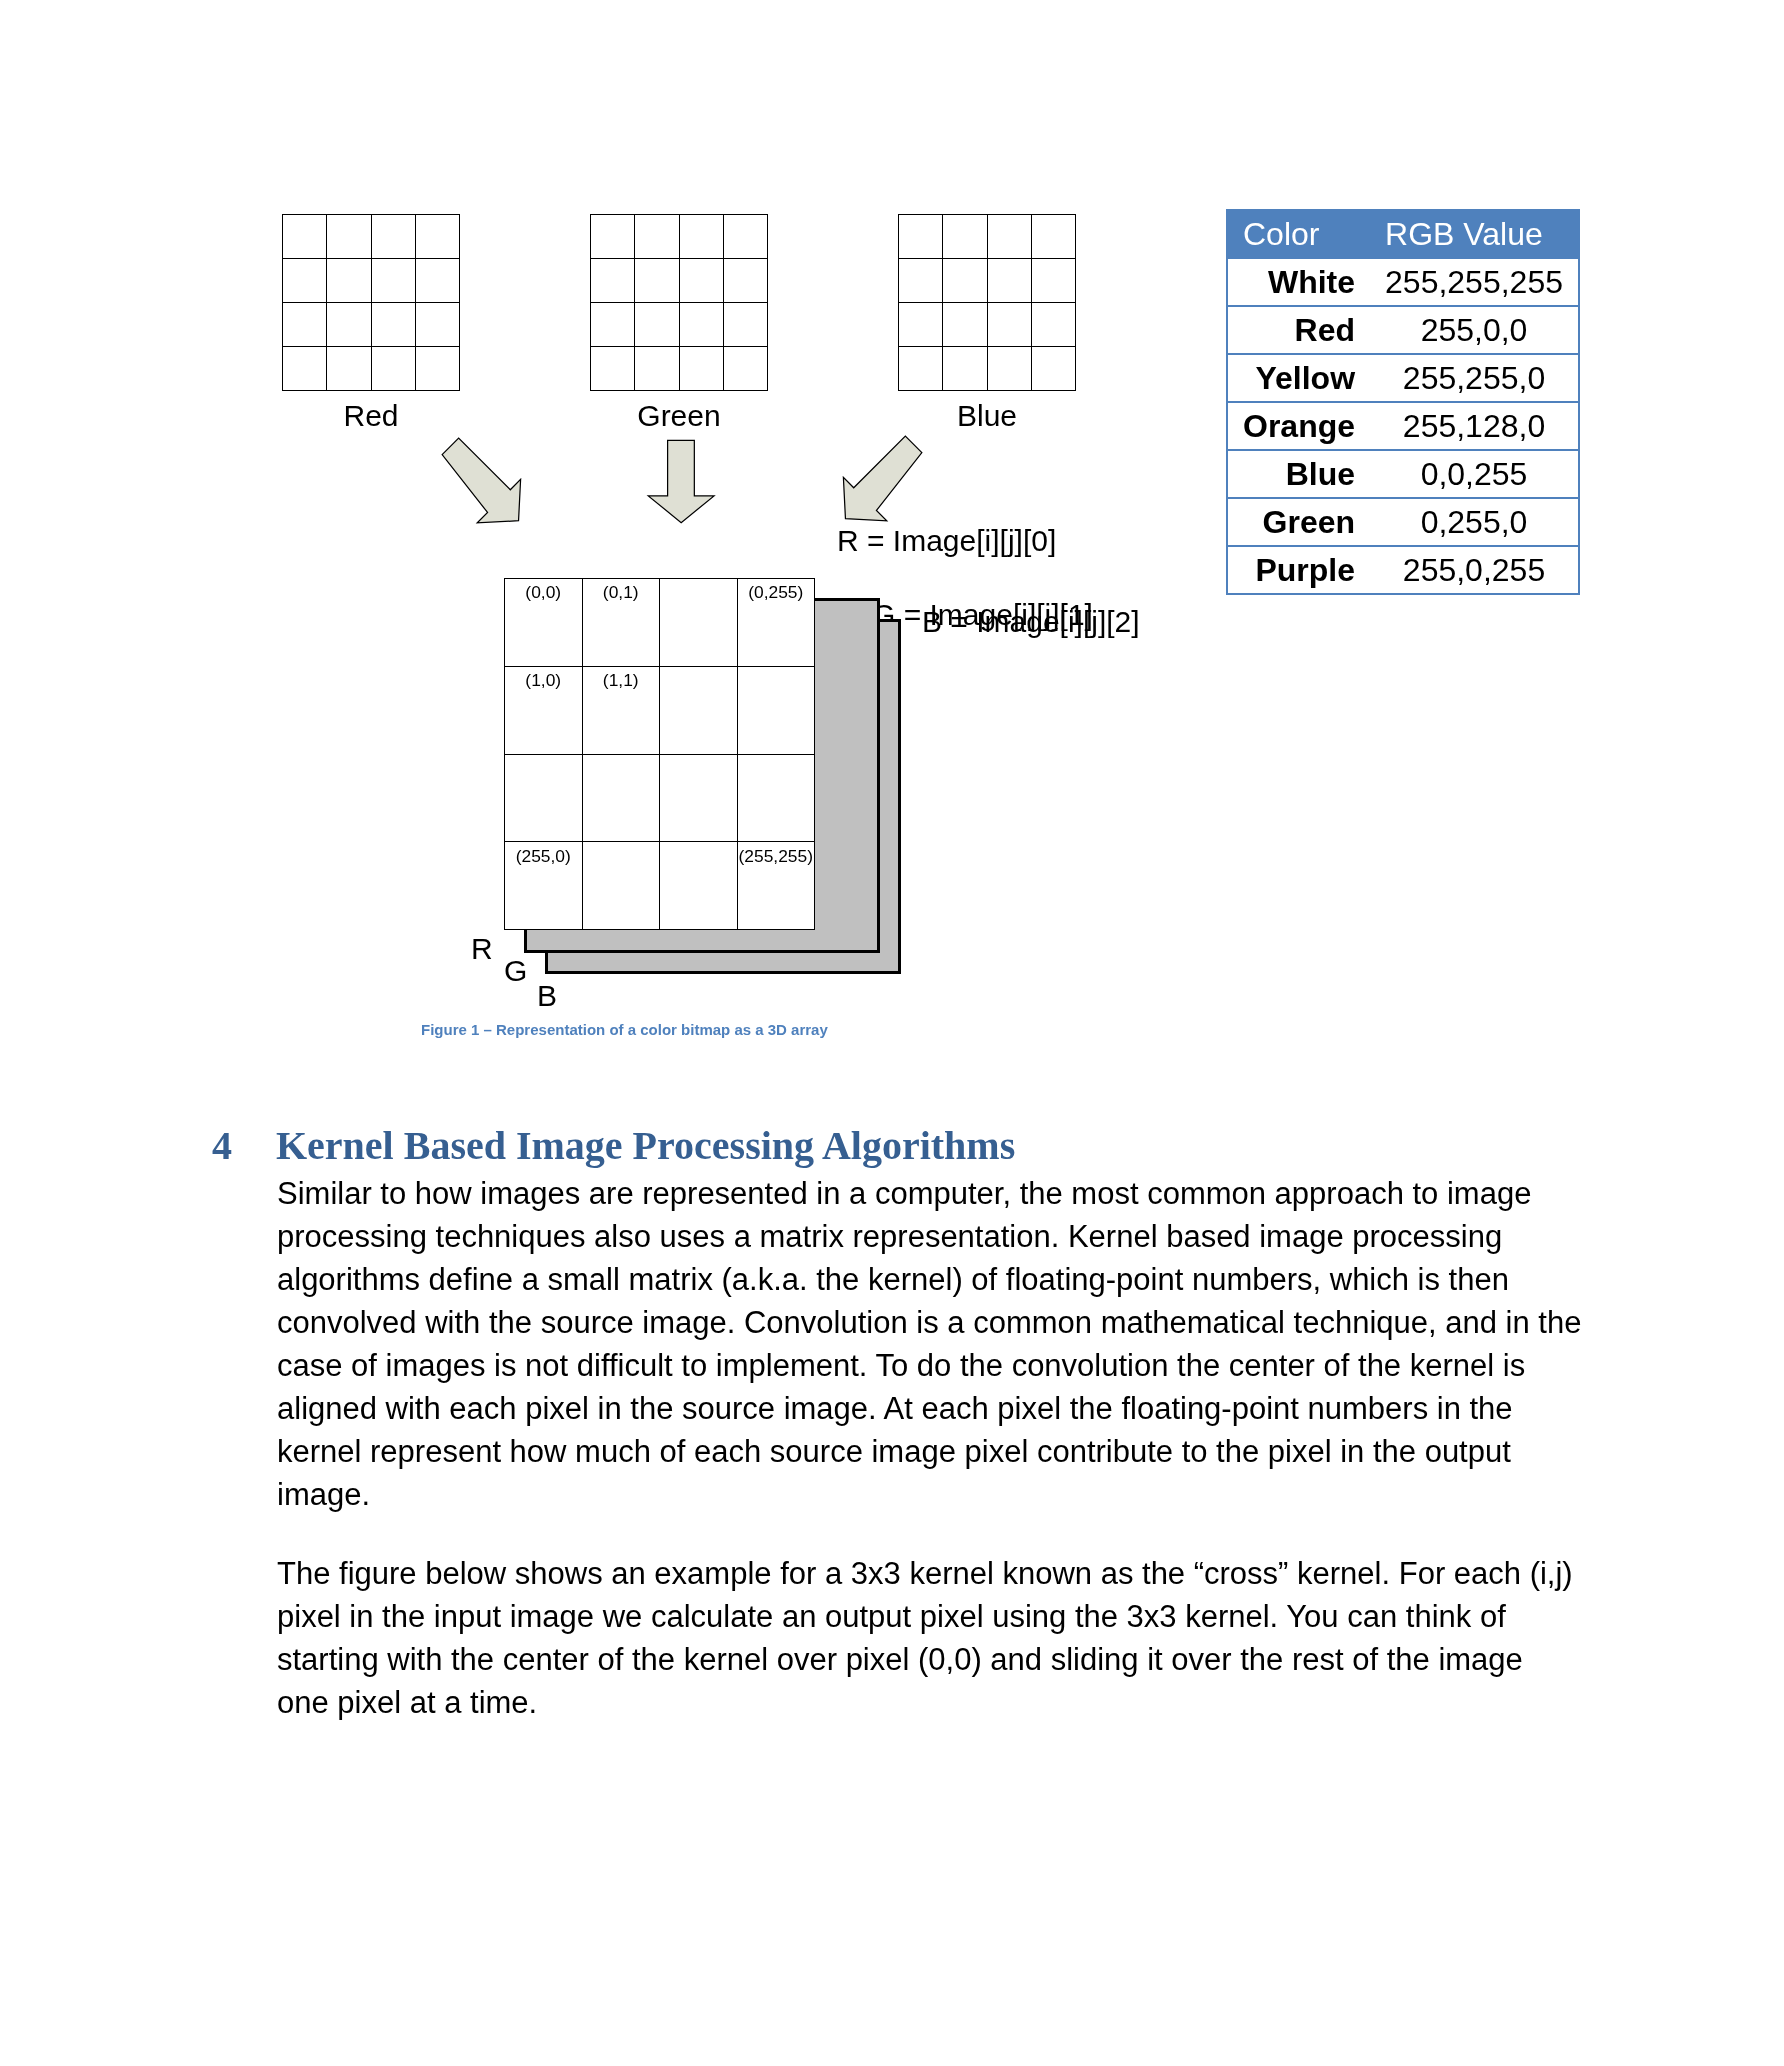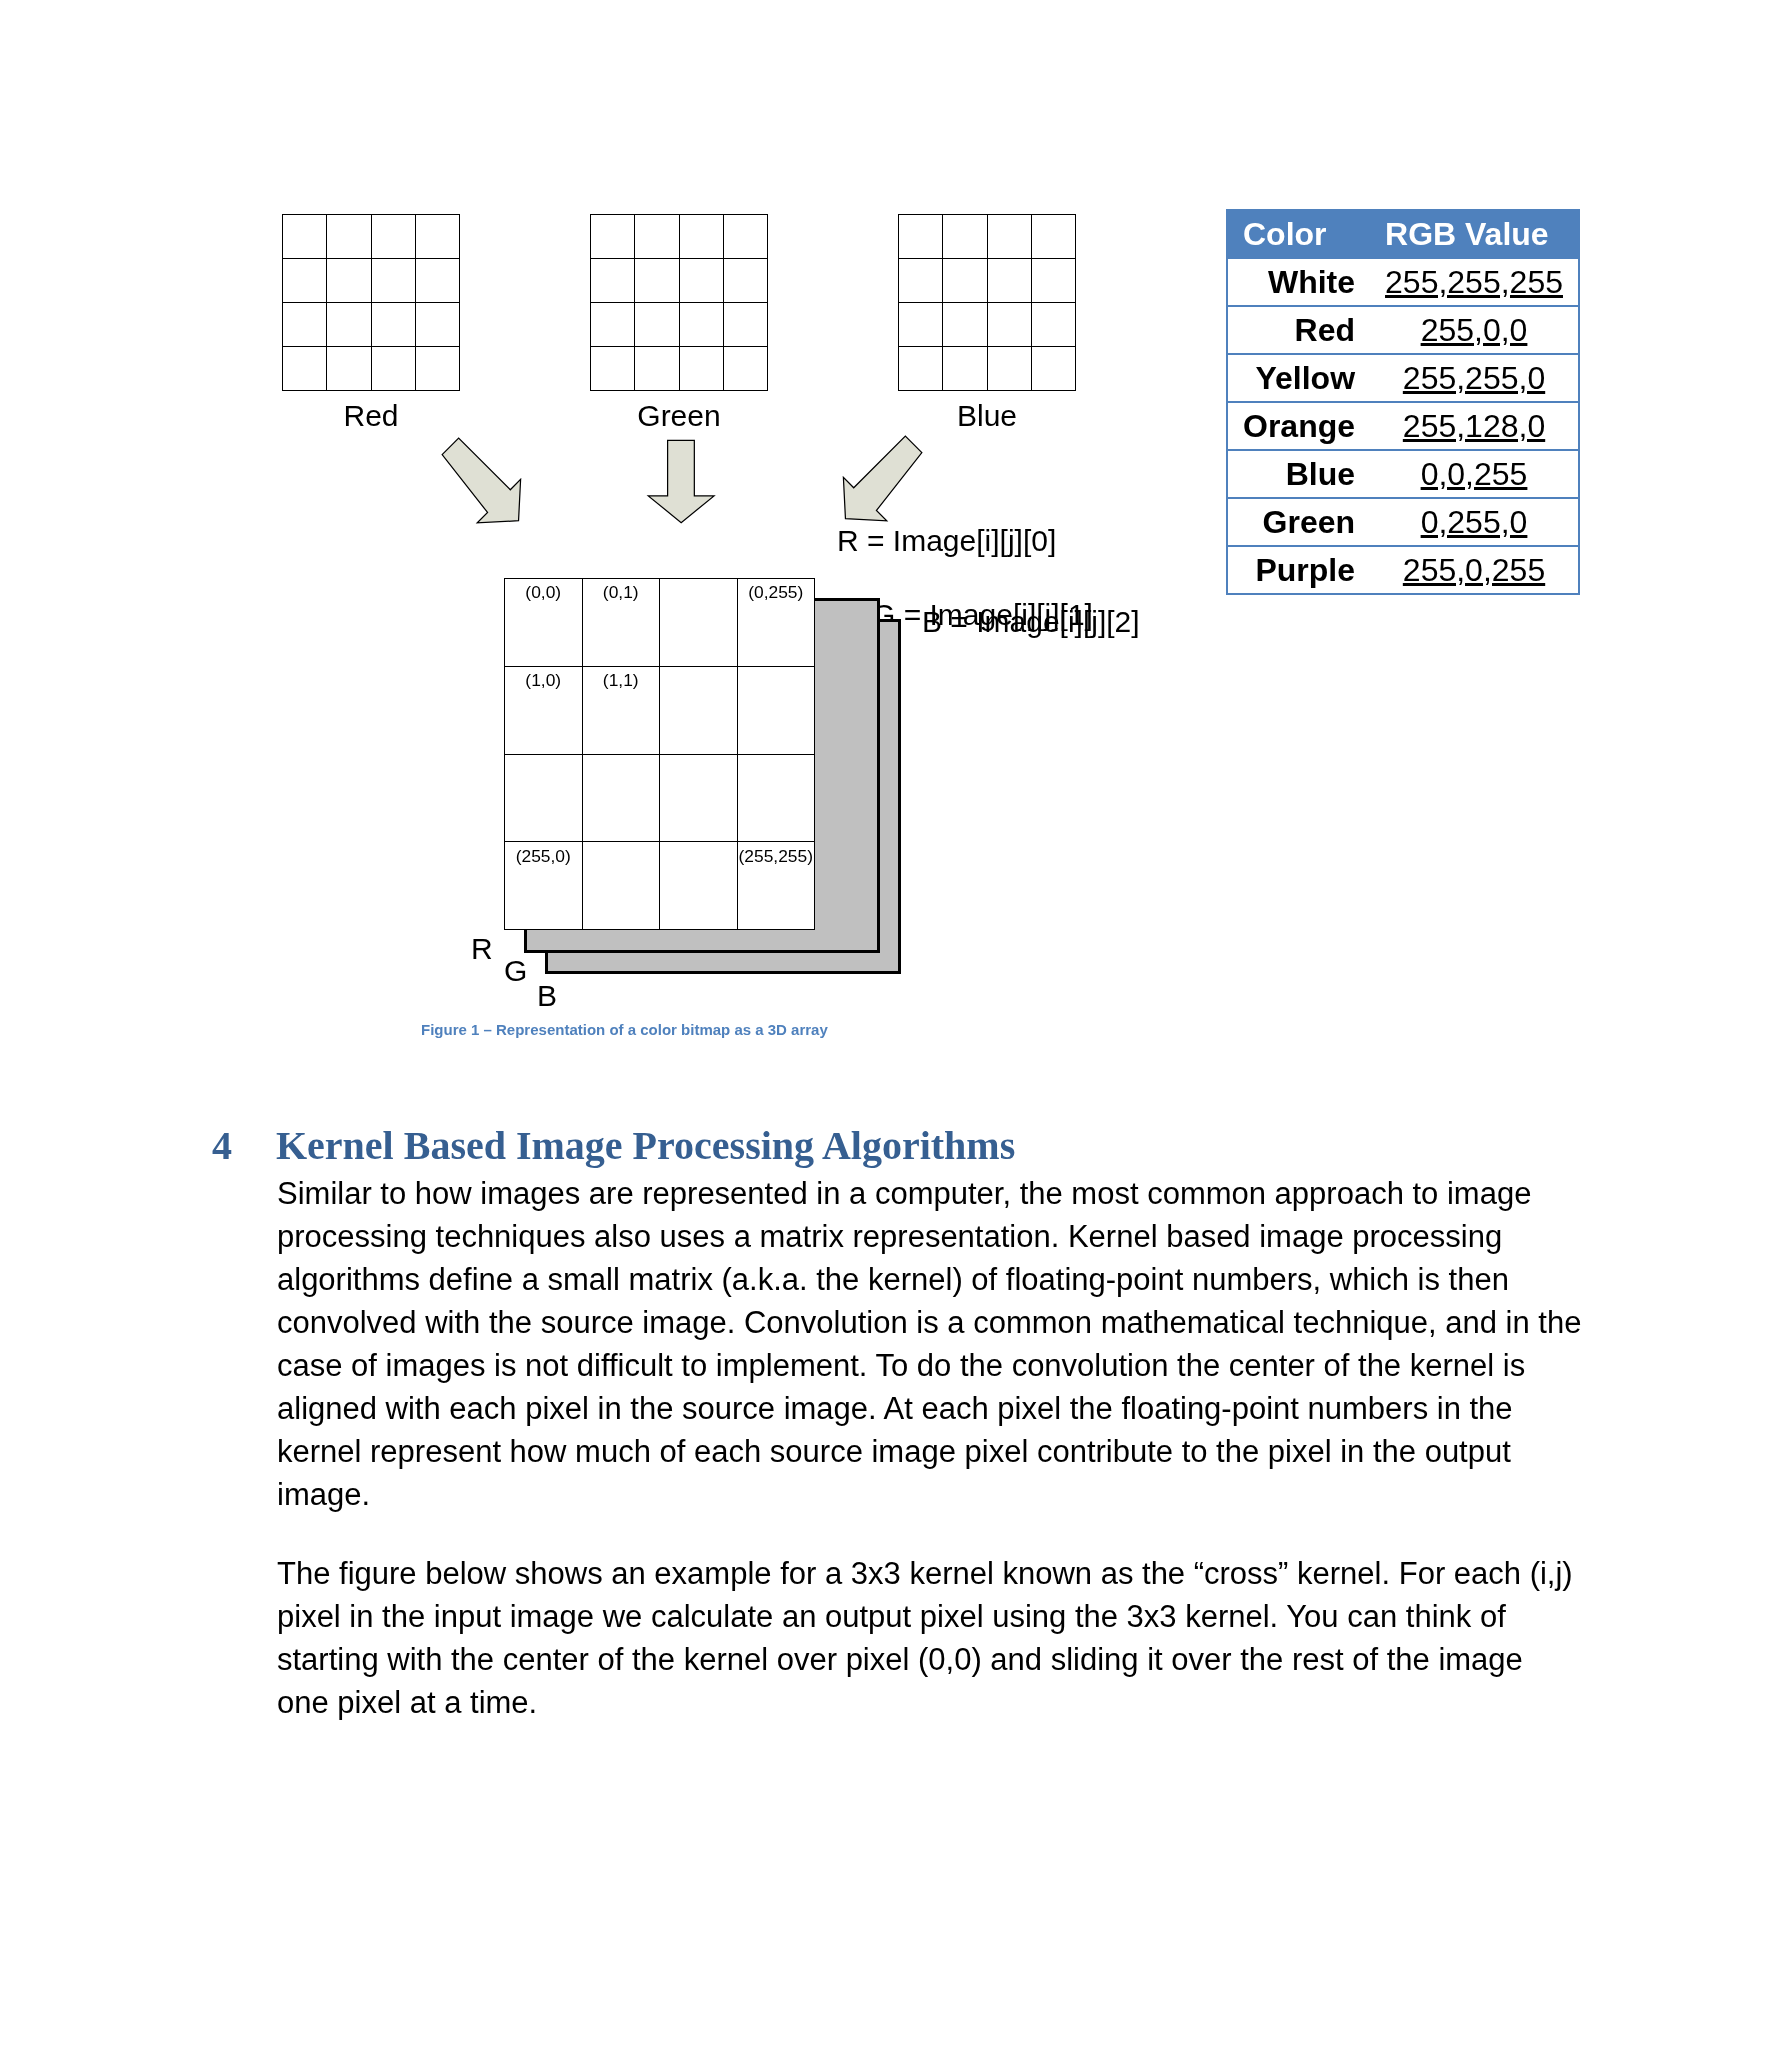--- a/index.html
+++ b/index.html
@@ -9,24 +9,24 @@
   .grid4 { position: absolute; display: grid; grid-template-columns: repeat(4, 1fr); grid-template-rows: repeat(4, 1fr); border-top: 1.7px solid #000; border-left: 1.7px solid #000; box-sizing: border-box; }
   .grid4 > div { border-right: 1.7px solid #000; border-bottom: 1.7px solid #000; }
   .ch-label { position: absolute; font-size: 30px; text-align: center; width: 178px; }
   .formula { position: absolute; font-size: 30px; white-space: nowrap; }
   .big-grid { position: absolute; left: 504px; top: 578px; width: 311px; height: 352px; background: #fff; border-top: 1.2px solid #000; border-left: 1.2px solid #000; box-sizing: border-box; display: grid; grid-template-columns: repeat(4, 1fr); grid-template-rows: repeat(4, 1fr); z-index: 3; }
   .big-grid > div { border-right: 1.2px solid #000; border-bottom: 1.2px solid #000; position: relative; }
   .big-grid .coord { position: absolute; top: 3.3px; left: 0; right: 0; text-align: center; font-size: 17.4px; font-family: "Liberation Sans", sans-serif; }
   .layer { position: absolute; background: #c0c0c0; border: 3.3px solid #000; box-sizing: border-box; }
   .axis-lbl { position: absolute; font-size: 30px; }
   .rgb-table { position: absolute; left: 1226px; top: 209px; width: 348px; border-collapse: collapse; font-family: "Liberation Sans", sans-serif; border: 2.9px solid #4f81bd; }
-  .rgb-table th { background: #4f81bd; color: #fff; font-size: 32px; font-weight: bold; height: 46px; padding: 0 15px; text-align: left; }
+  .rgb-table th { background: #4f81bd; color: #fff; font-size: 32px; font-weight: normal; height: 46px; padding: 0 15px; text-align: left; }
   .rgb-table td { font-size: 32px; height: 46px; border-top: 2.9px solid #4f81bd; padding: 0 15px; }
   .rgb-table td.name { font-weight: bold; text-align: right; }
-  .rgb-table td.val { text-align: center; text-decoration: underline; }
+  .rgb-table td.val { text-align: center; }
   .caption { position: absolute; left: 421px; top: 1021px; font-family: "Liberation Sans", sans-serif; font-weight: bold; font-size: 15px; color: #4f81bd; white-space: nowrap; }
   .heading { position: absolute; left: 212px; top: 1122px; font-family: "Liberation Serif", serif; font-weight: bold; font-size: 40px; color: #365f91; white-space: nowrap; }
   .heading .num { display: inline-block; width: 64px; }
   .para { position: absolute; left: 277px; width: 1306px; font-family: "Liberation Sans", sans-serif; font-size: 31px; line-height: 43px; color: #000; margin: 0; }
 </style>
 </head>
 <body>
 
 <div>
 

